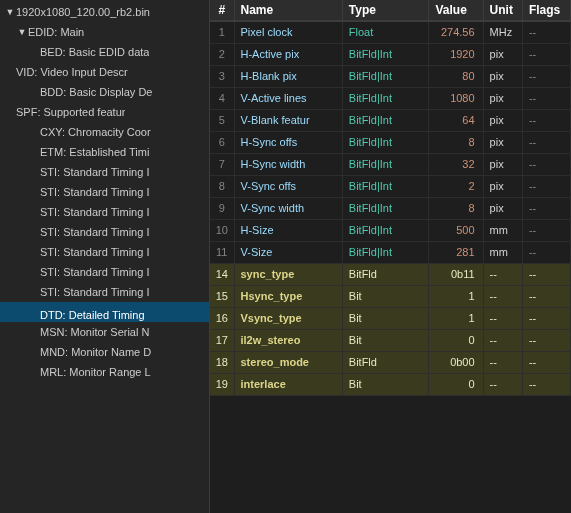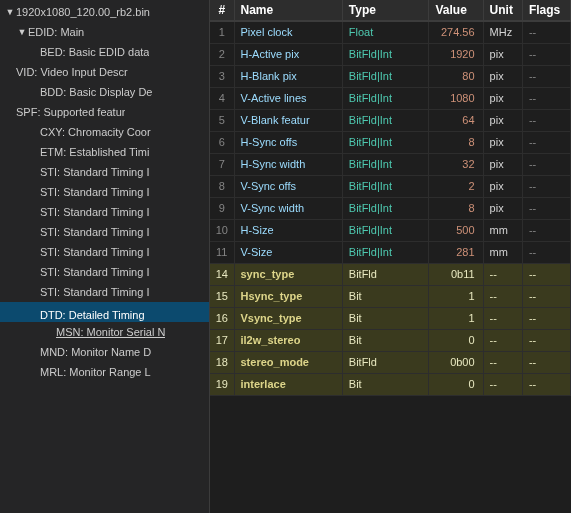--- a/index.html
+++ b/index.html
@@ -182,21 +182,21 @@
       <span style="overflow: hidden; text-overflow: ellipsis; white-space: nowrap;">STI: Standard Timing I</span>
     </div>
     <div class="tree-item" style="padding-left: 28px;">
       <span class="tree-arrow"></span>
       <span style="overflow: hidden; text-overflow: ellipsis; white-space: nowrap;">STI: Standard Timing I</span>
     </div>
     <div class="tree-item selected" style="padding-left: 28px;">
       <span class="tree-arrow"></span>
       <span style="overflow: hidden; text-overflow: ellipsis; white-space: nowrap;">DTD: Detailed Timing</span>
     </div>
-    <div class="tree-item" style="padding-left: 44px; text-decoration: underline;">
+    <div class="tree-item" style="padding-left: 28px;">
       <span class="tree-arrow"></span>
       <span style="overflow: hidden; text-overflow: ellipsis; white-space: nowrap;">MSN: Monitor Serial N</span>
     </div>
     <div class="tree-item" style="padding-left: 28px;">
       <span class="tree-arrow"></span>
       <span style="overflow: hidden; text-overflow: ellipsis; white-space: nowrap;">MND: Monitor Name D</span>
     </div>
     <div class="tree-item" style="padding-left: 28px;">
       <span class="tree-arrow"></span>
       <span style="overflow: hidden; text-overflow: ellipsis; white-space: nowrap;">MRL: Monitor Range L</span>

